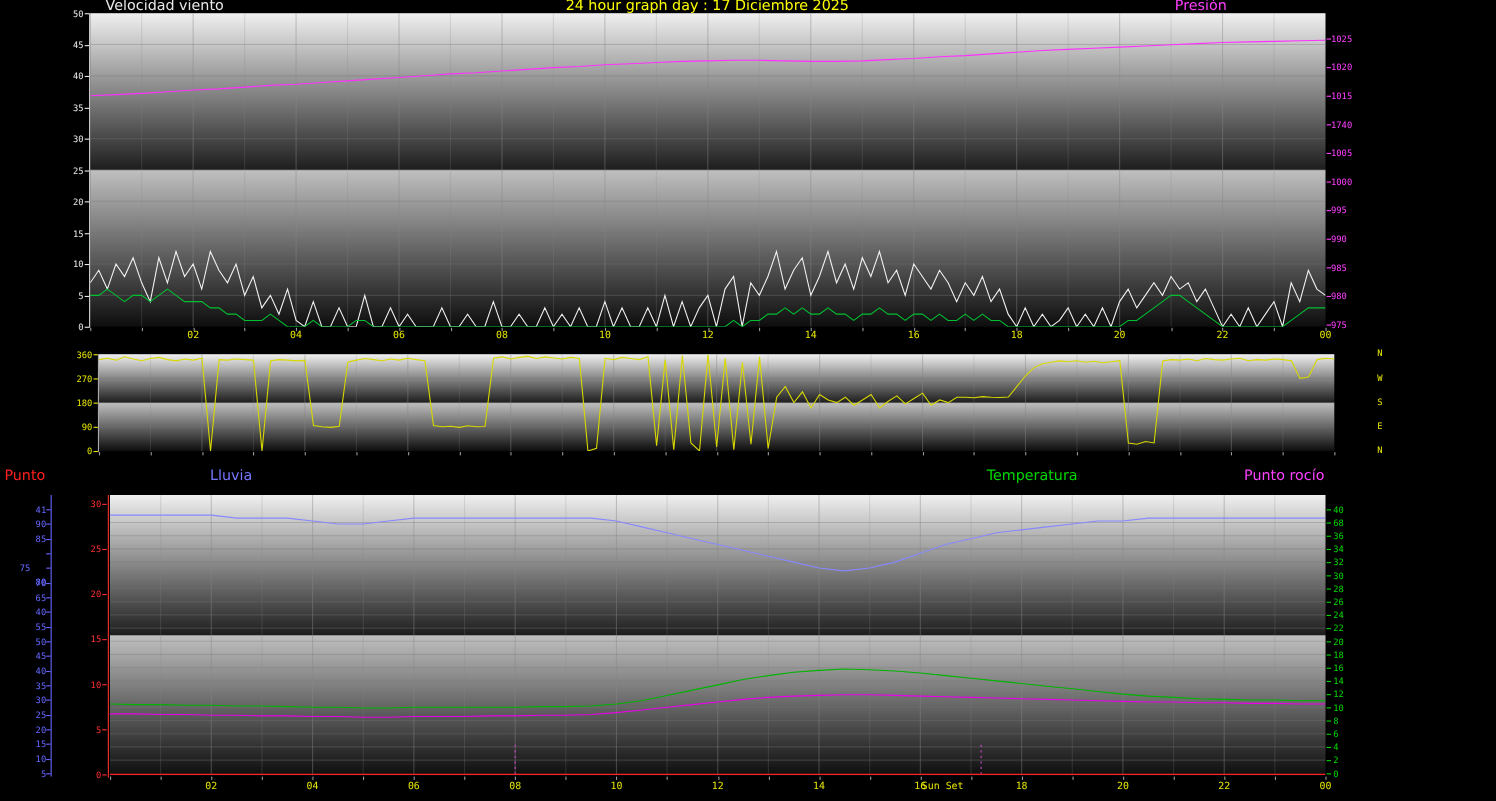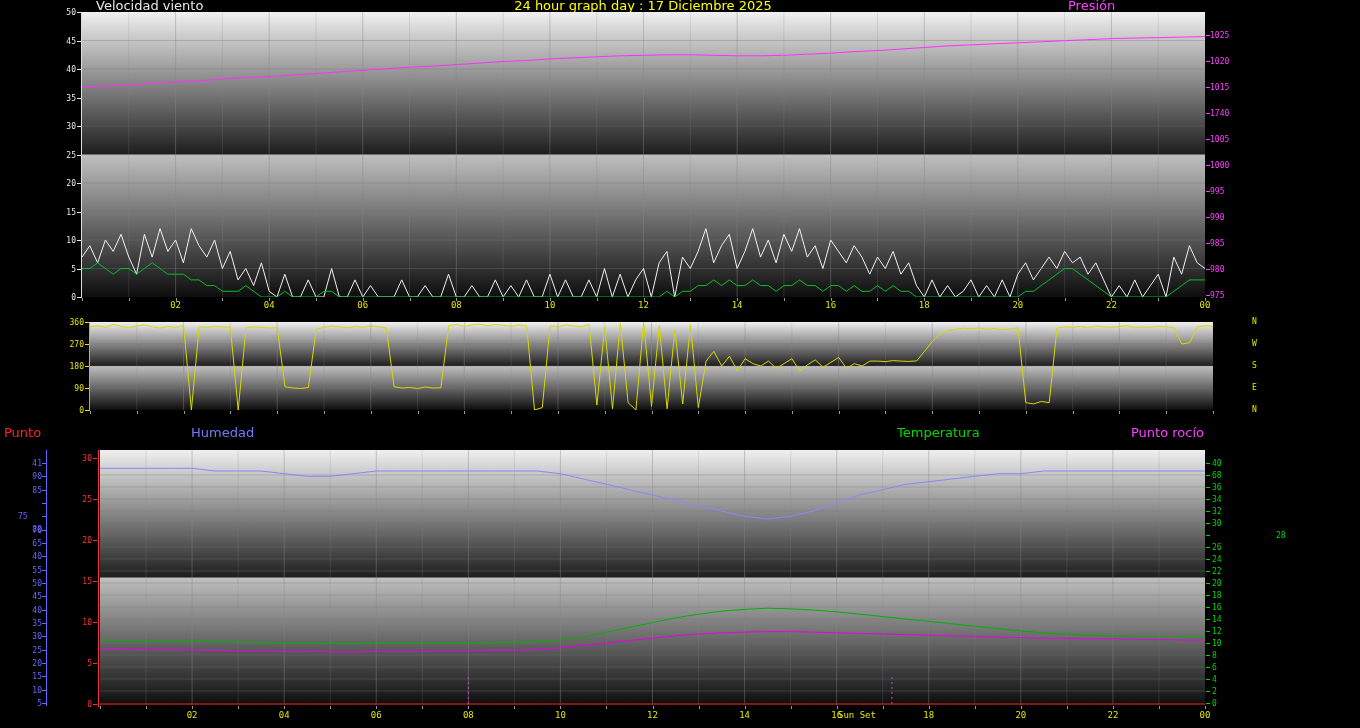--- a/index.html
+++ b/index.html
@@ -91,21 +91,21 @@
         <line x1="1029.4166666666667" y1="0" x2="1029.4166666666667" y2="88" stroke="rgba(135,135,135,0.42)" stroke-width="1"></line>
         <line x1="1076.2083333333333" y1="0" x2="1076.2083333333333" y2="88" stroke="rgba(135,135,135,0.22)" stroke-width="1"></line>
         <line x1="0" y1="66" x2="1123" y2="66" stroke="rgba(115,115,115,0.35)" stroke-width="1"></line>
         <line x1="0" y1="44" x2="1123" y2="44" stroke="rgba(115,115,115,0.35)" stroke-width="1"></line>
         <line x1="0" y1="22" x2="1123" y2="22" stroke="rgba(115,115,115,0.35)" stroke-width="1"></line>
         <polyline points="0.0,4.9 7.8,3.7 15.6,5.4 23.4,2.4 31.2,4.4 39.0,5.9 46.8,3.9 54.6,2.9 62.4,4.9 70.2,6.1 78.0,4.4 85.8,5.4 93.6,3.7 101.4,88.0 109.2,4.9 117.0,5.4 124.8,4.4 132.6,4.9 140.4,5.4 148.2,88.0 156.0,5.9 163.8,4.9 171.6,5.4 179.4,6.1 187.2,5.6 195.0,64.8 202.8,66.0 210.6,66.5 218.4,65.5 226.2,7.3 234.0,5.4 241.8,3.9 249.6,4.9 257.4,5.9 265.2,4.4 273.0,5.4 280.8,3.7 288.5,4.9 296.3,5.9 304.1,64.8 311.9,66.0 319.7,65.5 327.5,66.5 335.3,65.0 343.1,66.0 350.9,65.8 358.7,3.7 366.5,2.4 374.3,4.4 382.1,2.9 389.9,2.0 397.7,3.9 405.5,2.4 413.3,3.4 421.1,4.4 428.9,2.9 436.7,3.9 444.5,88.0 452.3,85.6 460.1,3.7 467.9,4.9 475.7,2.9 483.5,3.9 491.3,4.9 499.1,2.4 506.9,83.1 514.7,4.9 522.5,86.8 530.3,1.2 538.1,80.7 545.9,88.0 553.7,0.0 561.5,84.3 569.3,3.7 577.1,86.8 584.9,7.3 592.7,81.9 600.5,2.4 608.3,85.6 616.1,39.1 623.9,29.3 631.7,44.0 639.5,34.2 647.3,48.9 655.1,36.7 662.9,41.6 670.7,44.0 678.5,39.1 686.3,46.4 694.1,41.6 701.9,36.7 709.7,48.9 717.5,42.8 725.3,37.9 733.1,45.2 740.9,40.3 748.7,35.4 756.5,46.4 764.3,41.6 772.1,44.0 779.9,39.1 787.7,39.1 795.5,39.6 803.3,38.6 811.1,39.1 818.9,39.4 826.7,38.9 834.5,29.3 842.3,19.6 850.0,12.2 857.8,8.6 865.6,7.3 873.4,6.1 881.2,6.8 889.0,5.9 896.8,7.3 904.6,6.4 912.4,7.8 920.2,6.8 928.0,5.9 935.8,80.7 943.6,81.9 951.4,79.4 959.2,80.7 967.0,6.1 974.8,4.9 982.6,5.4 990.4,4.4 998.2,5.9 1006.0,3.9 1013.8,4.9 1021.6,5.4 1029.4,4.4 1037.2,3.7 1045.0,5.9 1052.8,4.9 1060.6,5.4 1068.4,4.4 1076.2,4.9 1084.0,5.9 1091.8,22.0 1099.6,20.8 1107.4,4.9 1115.2,3.7 1123.0,4.4" fill="none" stroke="#d8d800" stroke-width="1"></polyline>
       </svg>
     </div>
 
   <span class="hdr" style="left: 4px; top: 426px; color: rgb(255, 32, 32);">Punto</span>
-  <span class="hdr" style="left: 191px; top: 426px; color: rgb(120, 120, 255);">Humedad</span>
+  <span class="hdr" style="left: 191px; top: 426px; color: rgb(120, 120, 255);">Lluvia</span>
   <span class="hdr" style="left: 897px; top: 426px; color: rgb(0, 216, 0);">Temperatura</span>
   <span class="hdr" style="left: 1131px; top: 426px; color: rgb(255, 64, 255);">Punto rocío</span>
 
   <div id="plot-bot" class="panel">
       <svg width="1105" height="255">
         <line x1="46.041666666666664" y1="0" x2="46.041666666666664" y2="255" stroke="rgba(135,135,135,0.22)" stroke-width="1"></line>
         <line x1="92.08333333333333" y1="0" x2="92.08333333333333" y2="255" stroke="rgba(135,135,135,0.42)" stroke-width="1"></line>
         <line x1="138.125" y1="0" x2="138.125" y2="255" stroke="rgba(135,135,135,0.22)" stroke-width="1"></line>
         <line x1="184.16666666666666" y1="0" x2="184.16666666666666" y2="255" stroke="rgba(135,135,135,0.42)" stroke-width="1"></line>
         <line x1="230.20833333333334" y1="0" x2="230.20833333333334" y2="255" stroke="rgba(135,135,135,0.22)" stroke-width="1"></line>
@@ -270,21 +270,21 @@
     <div class="tick" style="left: 1212px; top: 471px; color: rgb(0, 216, 0);">68</div>
     <div class="dash" style="left: 1206px; top: 475px; background: rgb(0, 216, 0);"></div>
     <div class="tick" style="left: 1212px; top: 483px; color: rgb(0, 216, 0);">36</div>
     <div class="dash" style="left: 1206px; top: 487px; background: rgb(0, 216, 0);"></div>
     <div class="tick" style="left: 1212px; top: 495px; color: rgb(0, 216, 0);">34</div>
     <div class="dash" style="left: 1206px; top: 499px; background: rgb(0, 216, 0);"></div>
     <div class="tick" style="left: 1212px; top: 507px; color: rgb(0, 216, 0);">32</div>
     <div class="dash" style="left: 1206px; top: 511px; background: rgb(0, 216, 0);"></div>
     <div class="tick" style="left: 1212px; top: 519px; color: rgb(0, 216, 0);">30</div>
     <div class="dash" style="left: 1206px; top: 523px; background: rgb(0, 216, 0);"></div>
-    <div class="tick" style="left: 1276px; top: 531px; color: rgb(0, 216, 0);">28</div>
+    <div class="tick" style="left: 1212px; top: 531px; color: rgb(0, 216, 0);">28</div>
     <div class="dash" style="left: 1206px; top: 535px; background: rgb(0, 216, 0);"></div>
     <div class="tick" style="left: 1212px; top: 543px; color: rgb(0, 216, 0);">26</div>
     <div class="dash" style="left: 1206px; top: 547px; background: rgb(0, 216, 0);"></div>
     <div class="tick" style="left: 1212px; top: 555px; color: rgb(0, 216, 0);">24</div>
     <div class="dash" style="left: 1206px; top: 559px; background: rgb(0, 216, 0);"></div>
     <div class="tick" style="left: 1212px; top: 567px; color: rgb(0, 216, 0);">22</div>
     <div class="dash" style="left: 1206px; top: 571px; background: rgb(0, 216, 0);"></div>
     <div class="tick" style="left: 1212px; top: 579px; color: rgb(0, 216, 0);">20</div>
     <div class="dash" style="left: 1206px; top: 583px; background: rgb(0, 216, 0);"></div>
     <div class="tick" style="left: 1212px; top: 591px; color: rgb(0, 216, 0);">18</div>

